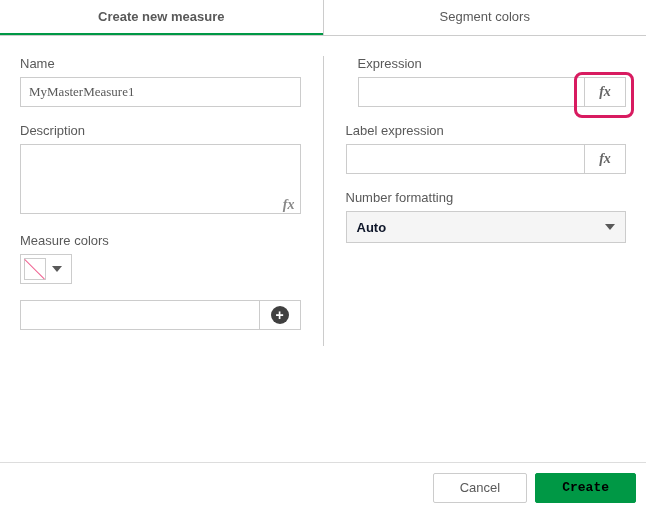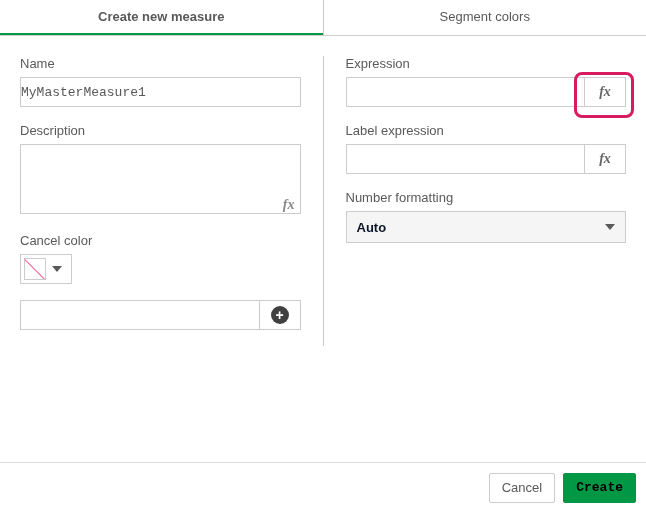--- a/index.html
+++ b/index.html
@@ -54,22 +54,22 @@
     .label {
       display: block;
       margin-bottom: 6px;
       font-size: 13px;
       color: #595959;
     }
     .input, .textarea, .select, .combo-input {
       width: 100%;
       border: 1px solid #ccc;
       font-size: 13px;
-      font-family: Liberation Mono, monospace;
-      padding: 6px 0;
+      font-family: Liberation Serif, serif;
+      padding: 6px 8px;
       color: #595959;
       background: #fff;
     }
     .input { height: 30px; }
     .textarea {
       height: 70px;
       resize: none;
       padding-right: 28px;
     }
     .desc-wrap { position: relative; }
@@ -198,21 +198,21 @@
       height: 50px;
       border-top: 1px solid #ddd;
       display: flex;
       justify-content: flex-end;
       align-items: center;
       padding-right: 10px;
       gap: 8px;
     }
     .btn {
       height: 30px;
-      padding: 0 12px;
+      padding: 0 26px;
       border: 1px solid #ccc;
       background: #fff;
       cursor: pointer;
       font-size: 13px;
       color: #595959;
       border-radius: 2px;
     }
     .btn-primary {
       background: #009845;
       color: #000000;
@@ -240,21 +240,21 @@
 
     <div class="field-group">
       <label class="label">Description</label>
       <div class="desc-wrap">
         <textarea class="textarea" style=""></textarea>
         <span class="fx-corner">fx</span>
       </div>
     </div>
 
     <div class="field-group">
-      <label class="label">Cancel color</label>
+      <label class="label">Measure colors</label>
       <div class="color-picker">
         <div class="color-swatch"></div>
         <div class="caret-down"></div>
       </div>
     </div>
 
     <div class="field-group">
       <div class="tags-row">
         <input class="tag-input" type="text" value="" style="">
         <button class="add-btn">
@@ -262,21 +262,21 @@
         </button>
       </div>
     </div>
 
   </div>
 
   <div class="col-sep"></div>
 
   <div class="col">
 
-    <div class="field-group" style="position:relative;">
+    <div class="field-group" style="position:relative;margin-left:12px;">
       <label class="label">Expression</label>
       <div class="input-fx-row">
         <input class="fx-input" type="text" value="" style="">
         <button class="fx-btn">
           <span>fx</span>
         </button>
       </div>
       <div class="highlight-box" style="right:-8px; top:16px; width:60px; height:46px;"></div>
     </div>
 

